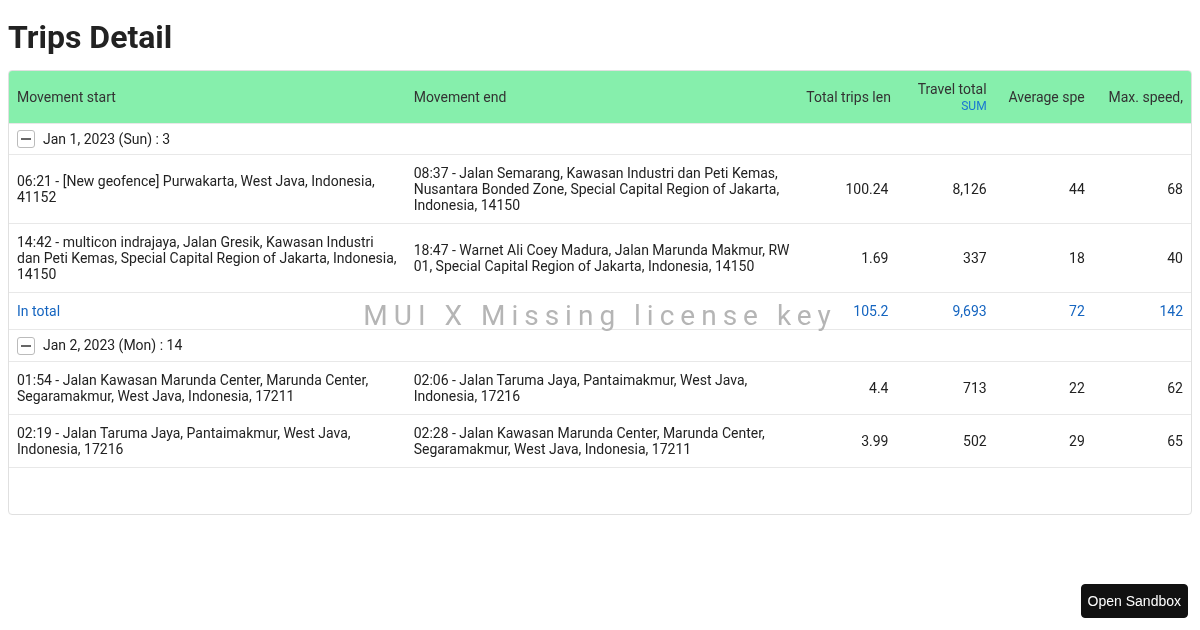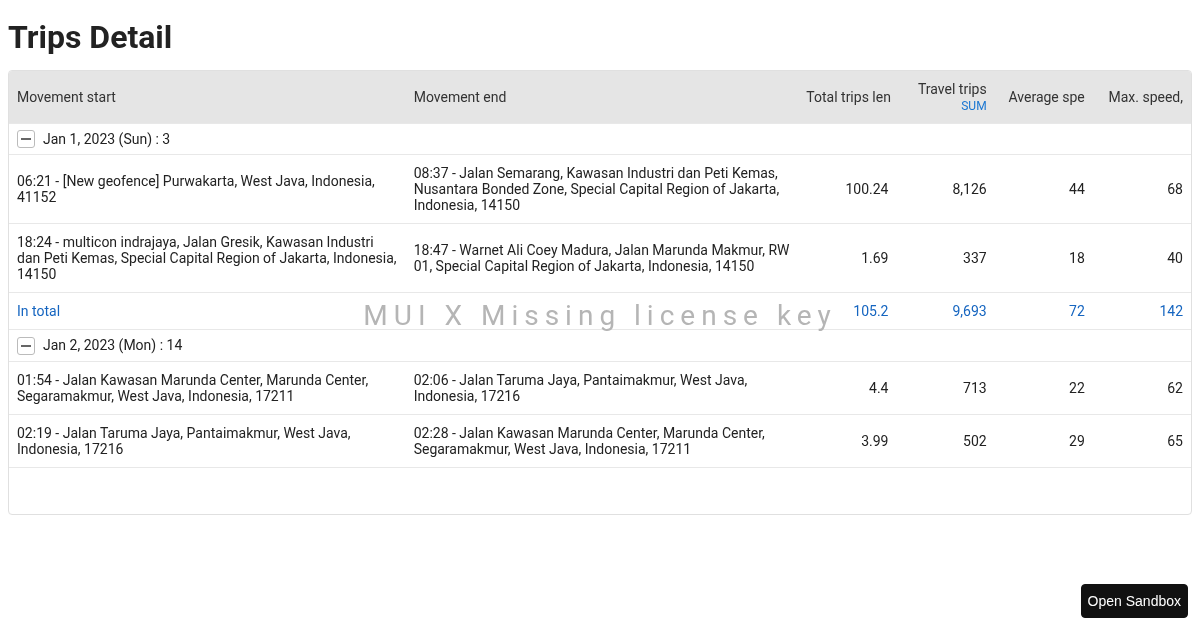--- a/index.html
+++ b/index.html
@@ -2,21 +2,21 @@
 <html><head>
 <meta charset="utf-8">
 <style>
 *{box-sizing:border-box;margin:0;padding:0}
 body{font-family:-apple-system,BlinkMacSystemFont,"Segoe UI",Roboto,Arial,sans-serif;font-size:14px;color:#222;background:#fff;width:1200px;height:630px;overflow:hidden;position:relative}
 .page-title{font-size:32px;font-weight:700;padding:18px 8px 14px}
 .grid-wrap{border:1px solid #e0e0e0;border-radius:4px;margin:0 8px;overflow:hidden}
 .grid-scroll{height:443px;overflow:hidden}
 table{width:100%;border-collapse:collapse;table-layout:fixed}
 th,td{padding:10px 8px;border-bottom:1px solid #e8e8e8;vertical-align:middle;text-align:left;overflow:hidden}
-th{font-weight:400;color:#333;background:#e5e5e5;white-space:nowrap;text-overflow:clip}
+th{font-weight:400;color:#333;background:#86efac;white-space:nowrap;text-overflow:clip}
 th .sum{color:#1976d2;font-size:12px;display:block;text-align:right;margin-top:2px}
 .col-start{width:396px}
 .col-end{width:392px}
 .col-num{width:98px;text-align:right}
 td.num{text-align:right}
 tr.group-row td{background:#fff;padding:6px 8px}
 .collapse-btn{display:inline-block;width:18px;height:18px;border:1px solid #bbb;border-radius:3px;vertical-align:middle;margin-right:8px;background:#fff;position:relative;cursor:pointer}
 .collapse-btn::after{content:"";position:absolute;left:3px;right:3px;top:50%;height:2px;margin-top:-1px;background:#666}
 .group-label{vertical-align:middle;color:#222}
 tr.total td{color:#1565c0;font-weight:400}
@@ -32,41 +32,41 @@
 
 <div class="grid-wrap">
   <div class="grid-scroll">
     <table>
       <thead>
         <tr>
           <th class="col-start"><span>Movement start</span></th>
           <th class="col-end"><span>Movement end</span></th>
           <th class="col-num" style="text-align:right"><span>Total trips len</span></th>
           <th class="col-num" style="text-align:right">
-            <span>Travel trips</span>
+            <span>Travel total</span>
             <span class="sum">SUM</span>
           </th>
           <th class="col-num" style="text-align:right"><span>Average spe</span></th>
           <th class="col-num" style="text-align:right"><span>Max. speed,</span></th>
         </tr>
       </thead>
       <tbody id="grid-body">
           <tr class="group-row">
             <td colspan="6"><span class="collapse-btn"></span><span class="group-label">Jan 1, 2023 (Sun) : 3</span></td>
           </tr>
           <tr>
             <td>06:21 - [New geofence] Purwakarta, West Java, Indonesia, 41152</td>
             <td>08:37 - Jalan Semarang, Kawasan Industri dan Peti Kemas, Nusantara Bonded Zone, Special Capital Region of Jakarta, Indonesia, 14150</td>
             <td class="num">100.24</td>
             <td class="num">8,126</td>
             <td class="num">44</td>
             <td class="num">68</td>
           </tr>
           <tr>
-            <td>18:24 - multicon indrajaya, Jalan Gresik, Kawasan Industri dan Peti Kemas, Special Capital Region of Jakarta, Indonesia, 14150</td>
+            <td>14:42 - multicon indrajaya, Jalan Gresik, Kawasan Industri dan Peti Kemas, Special Capital Region of Jakarta, Indonesia, 14150</td>
             <td>18:47 - Warnet Ali Coey Madura, Jalan Marunda Makmur, RW 01, Special Capital Region of Jakarta, Indonesia, 14150</td>
             <td class="num">1.69</td>
             <td class="num">337</td>
             <td class="num">18</td>
             <td class="num">40</td>
           </tr>
           <tr class="total">
             <td>In total</td>
             <td></td>
             <td class="num">105.2</td>

